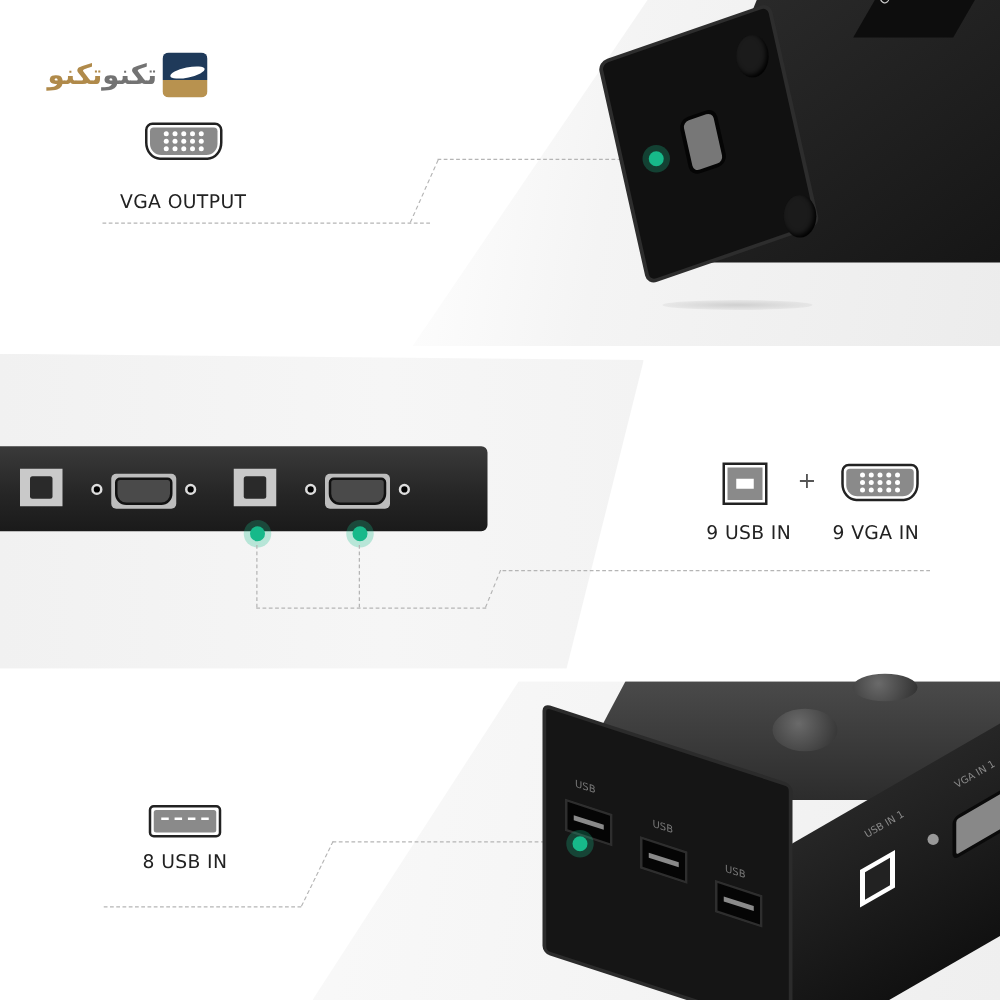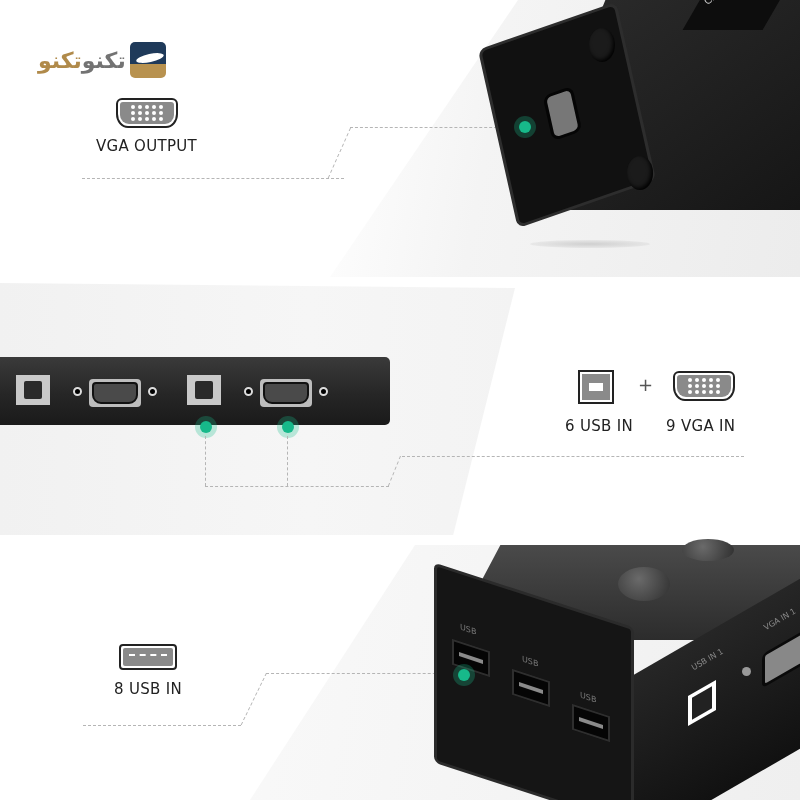--- a/index.html
+++ b/index.html
@@ -121,21 +121,21 @@
       <div class="vga-row">
           <span class="pin"></span>
           <span class="pin"></span>
           <span class="pin"></span>
           <span class="pin"></span>
           <span class="pin"></span>
         </div>
     </div>
   </div>
 </div>
-<div class="abs feat-label" style="left:96px;top:137px;">VGA OUTPUT</div>
+<div class="abs feat-label" style="left:96px;top:152px;">VGA OUTPUT</div>
 
 <div class="dash-h" style="left:82px;top:178px;width:262px;"></div>
 <div class="dash-v" style="left:350px;top:128px;height:50px;transform:skewX(-24deg);transform-origin:top;"></div>
 <div class="dash-h" style="left:350px;top:127px;width:172px;"></div>
 
 <div class="abs device-top">
   <div class="dev-body"></div>
   <div class="dev-label"></div>
   <div class="dev-label-text">CE FC</div>
   <div class="dev-end">
@@ -208,21 +208,21 @@
       <div class="vga-row">
           <span class="pin"></span>
           <span class="pin"></span>
           <span class="pin"></span>
           <span class="pin"></span>
           <span class="pin"></span>
         </div>
     </div>
   </div>
 </div>
-<div class="abs feat-label" style="left:565px;top:417px;">6 USB IN</div>
+<div class="abs feat-label" style="left:565px;top:417px;">9 USB IN</div>
 <div class="abs feat-label" style="left:666px;top:417px;">9 VGA IN</div>
 
 <div class="abs" style="left:119px;top:644px;">
   <div class="usba-icon">
       <div class="inner">
         <div class="tongue"></div>
       </div>
     </div>
 </div>
 <div class="abs feat-label" style="left:114px;top:680px;">8 USB IN</div>

